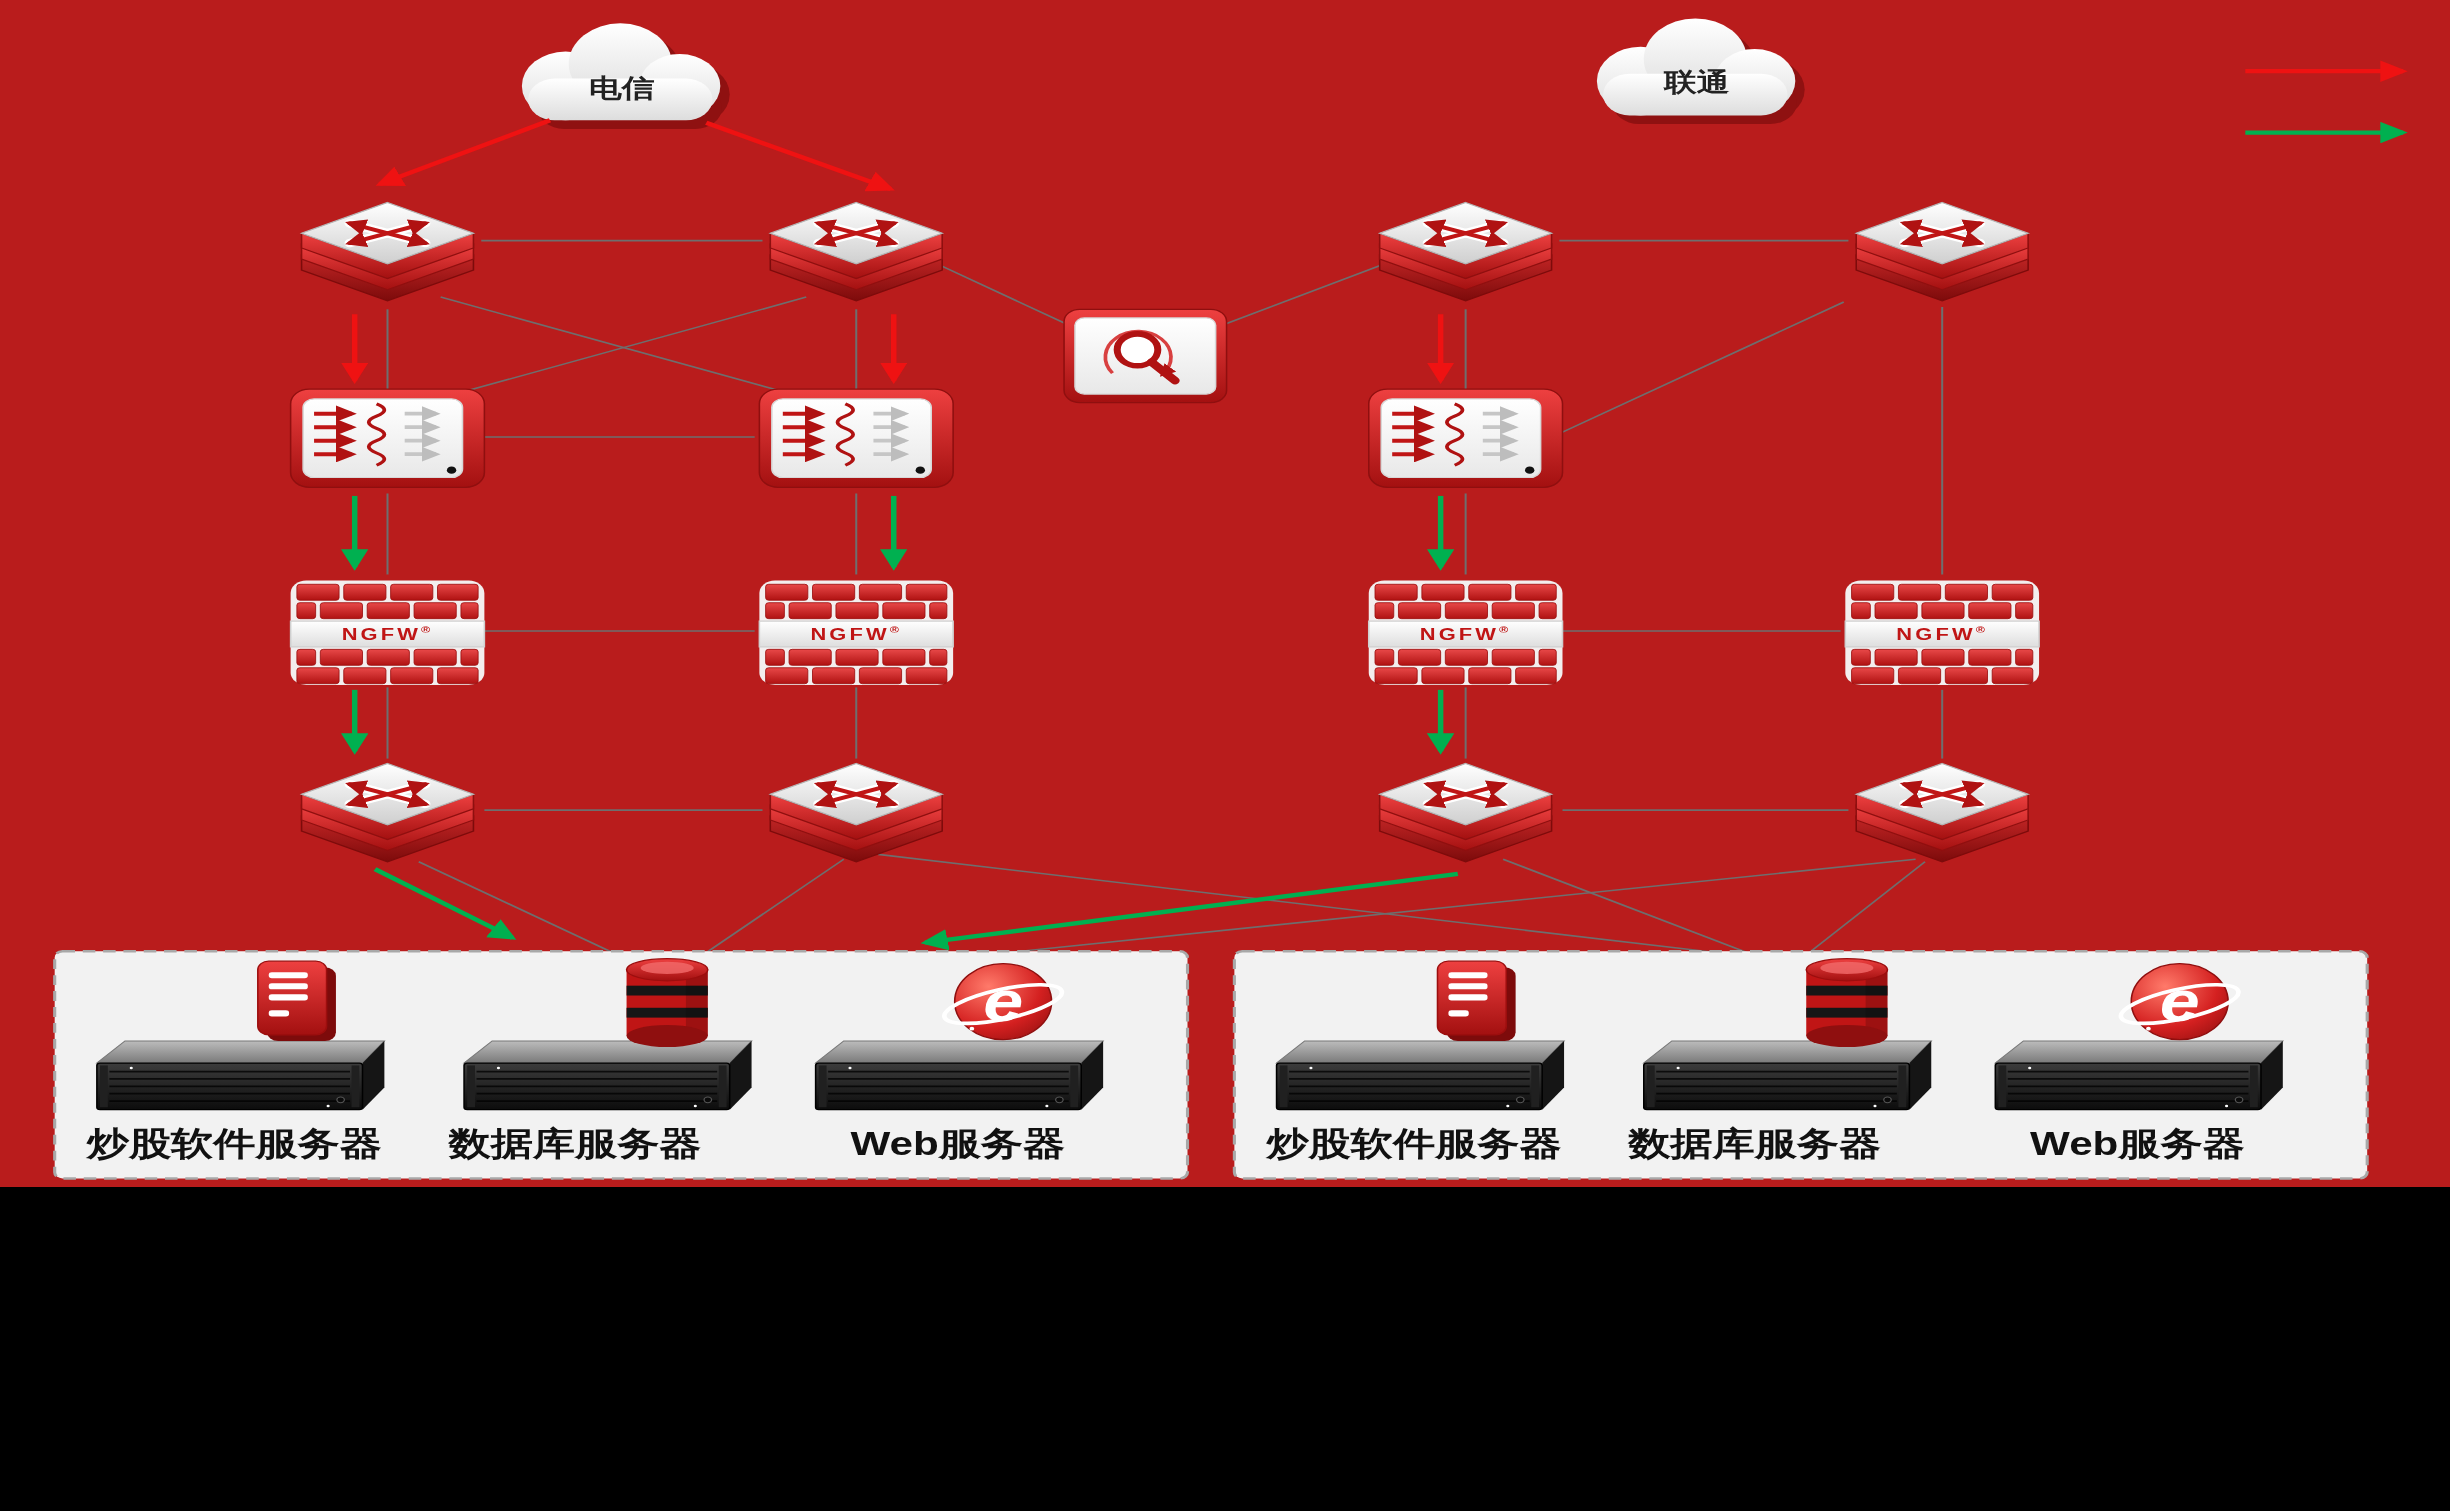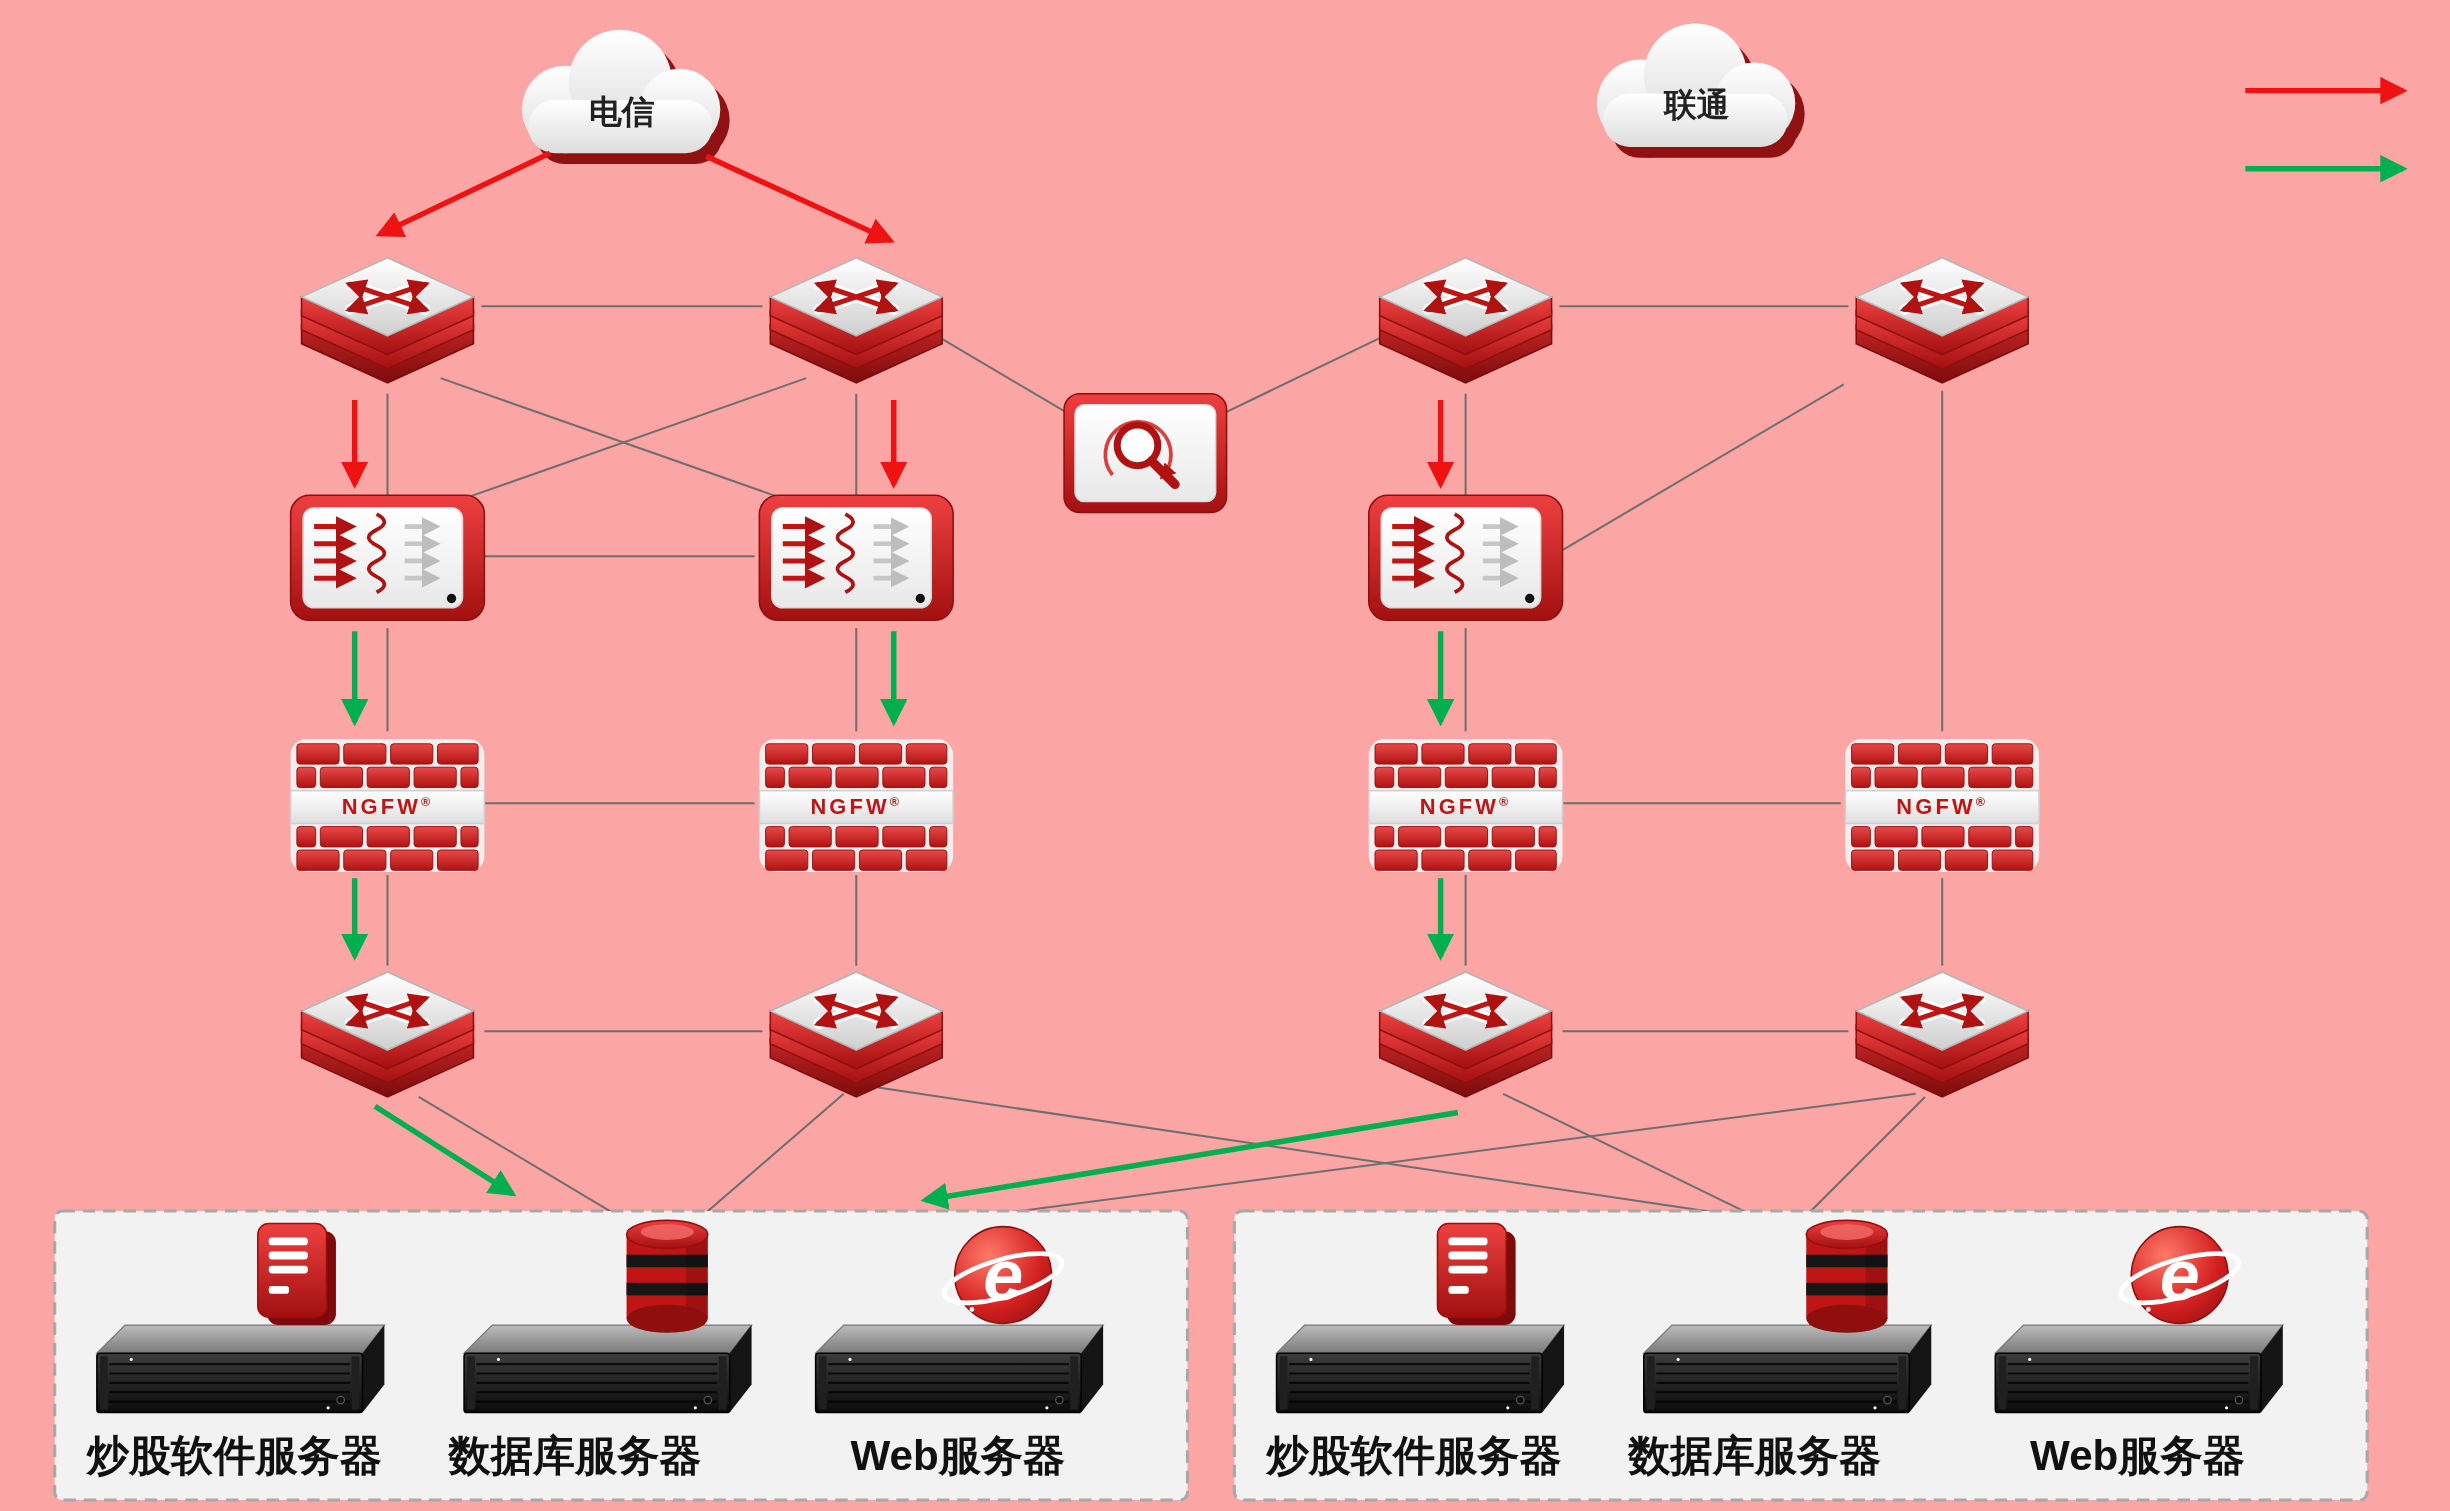--- a/index.html
+++ b/index.html
@@ -1,16 +1,16 @@
 <!DOCTYPE html>
 <html style="font-size:14.5px"><head>
 <meta charset="utf-8">
 <style>
   html,body{margin:0;padding:0;background:#000;}
-  .stage{position:relative;width:2450px;height:1511px;background:#fca5a5;overflow:hidden;
+  .stage{position:relative;width:2450px;height:1187px;background:#b91c1c;overflow:hidden;
          font-family:"Liberation Sans",sans-serif;}
   .stage svg{display:block;width:100%;height:100%;}
   text{font-family:"Liberation Sans",sans-serif;}
 </style>
 </head>
 <body>
 
 <div class="stage">
 <svg viewBox="0 0 1568 967" preserveAspectRatio="none">
   <defs>

